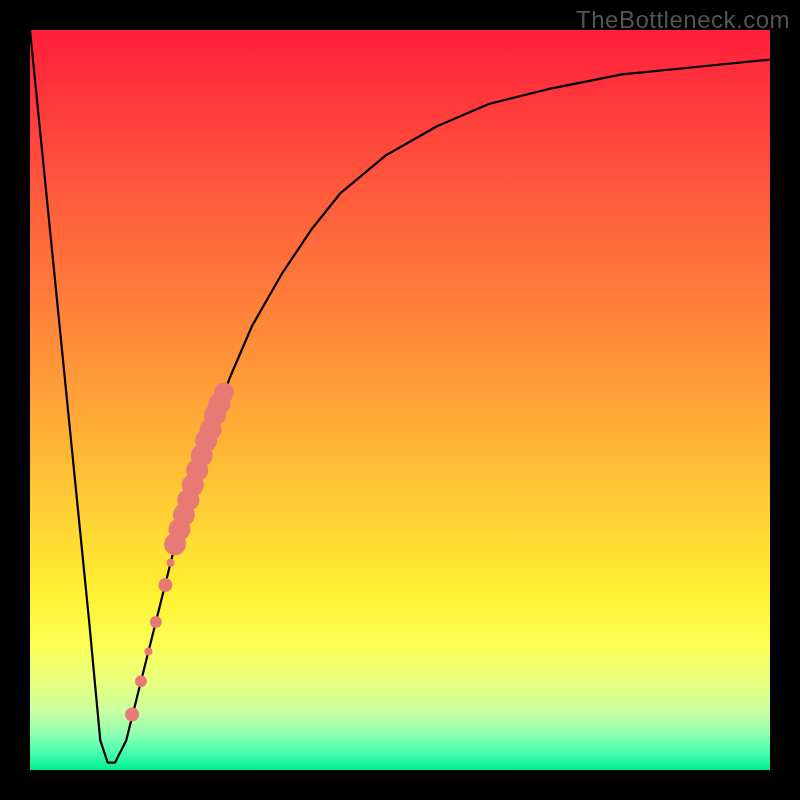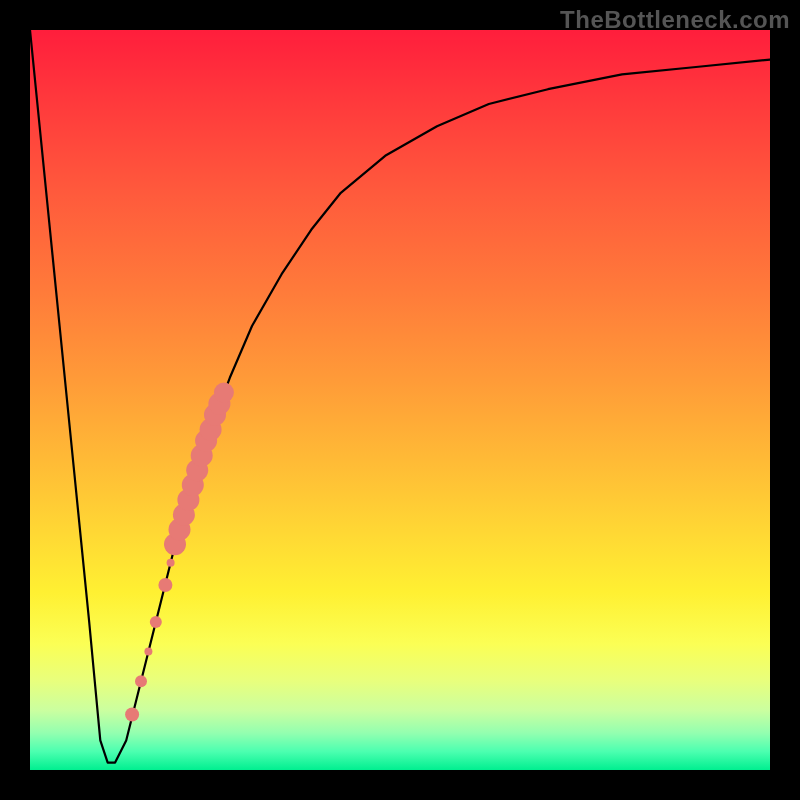--- a/index.html
+++ b/index.html
@@ -41,21 +41,21 @@
       #4cffb0 97.5%,
       #00ef90 100%
     );
   }
   .attribution {
     position: absolute;
     top: 6px;
     right: 10px;
     color: #555;
     font-size: 24px;
-    font-weight: 700;
+    font-weight: 400;
     letter-spacing: 0.5px;
     user-select: none;
   }
   svg.curve {
     position: absolute;
     left: 0;
     top: 0;
     width: 740px;
     height: 740px;
     overflow: visible;

